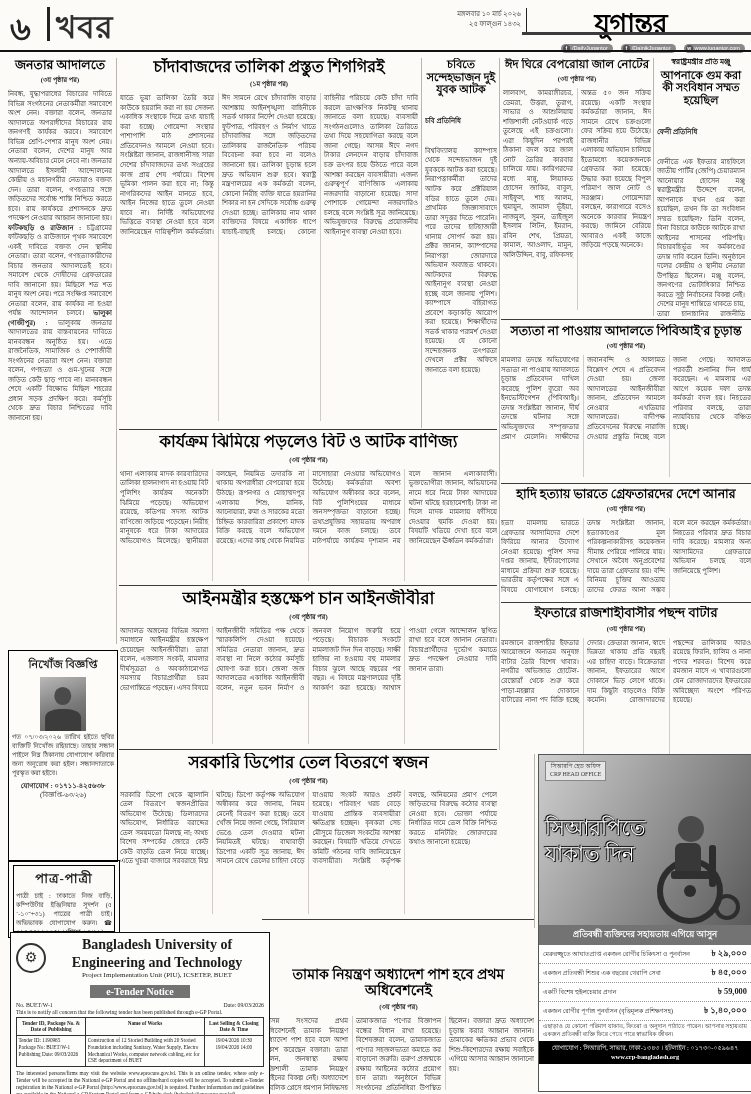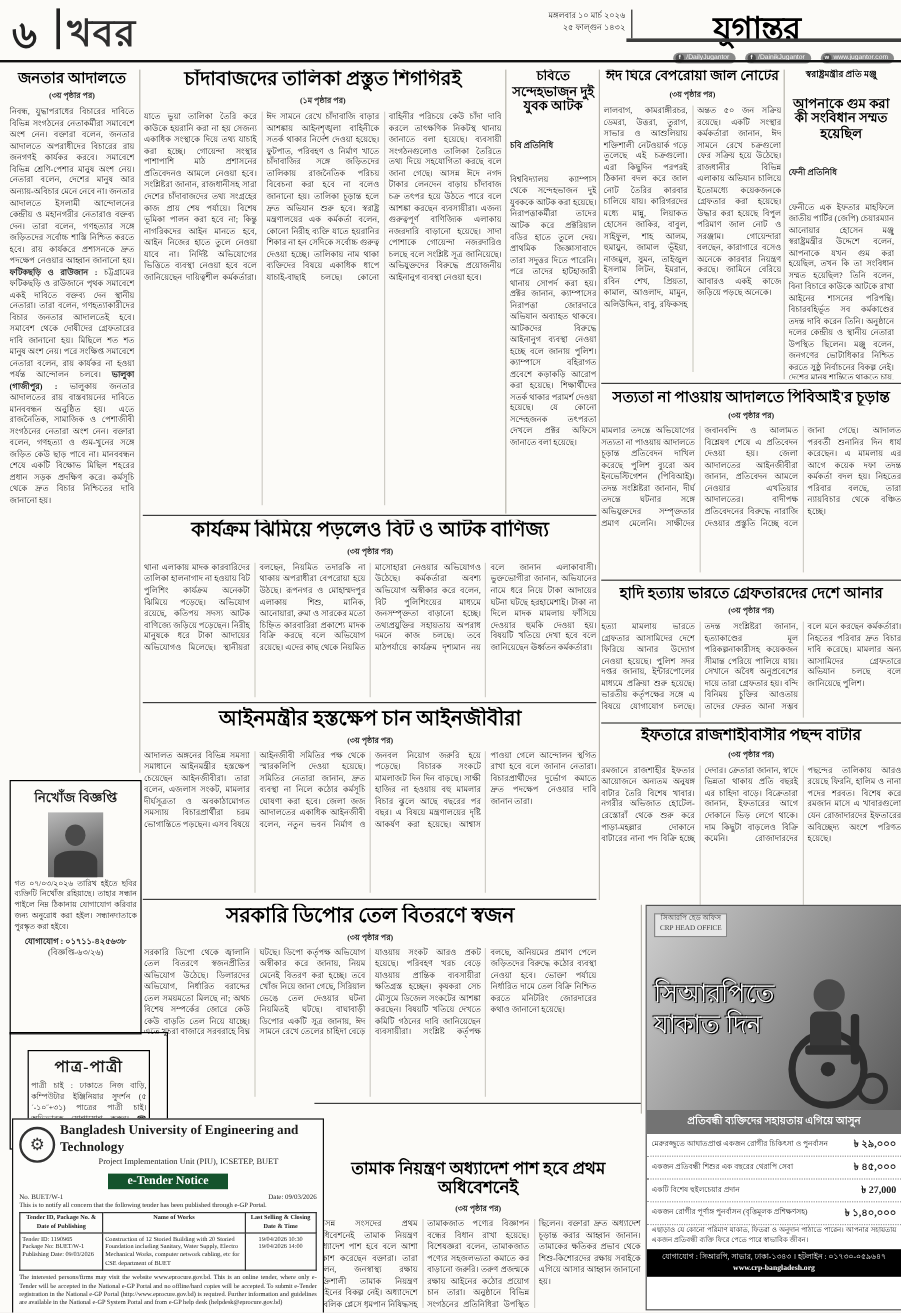--- a/index.html
+++ b/index.html
@@ -31,23 +31,23 @@
   .boxed{border:1.5px solid #000;background:#fdfcf9;}
   .nikhoj-title{font-size:11px;font-weight:bold;text-align:center;margin:2px 0;}
   .photo{background:linear-gradient(160deg,#b9b9b9,#7a7a7a 55%,#5f5f5f);position:relative;}
   .photo .head{position:absolute;left:50%;top:18%;transform:translateX(-50%);
          width:38%;height:34%;border-radius:50%;background:#4a4a4a;}
   .photo .torso{position:absolute;left:50%;bottom:0;transform:translateX(-50%);
          width:78%;height:40%;border-radius:40% 40% 0 0;background:#3c3c3c;}
   .patro-title{font-size:13px;font-weight:bold;text-align:center;letter-spacing:1px;margin:1px 0 2px 0;}
   
   .tender{border:1px solid #111;background:#fdfdfb;font-family:"Liberation Serif",serif;}
-  .tender-org{font-size:11px;font-weight:bold;line-height:1.25;}
+  .tender-org{font-size:14px;font-weight:bold;text-align:center;line-height:1.25;}
   .tender-unit{font-size:7px;text-align:center;}
-  .etender{background:#14532d;color:#fff;font-weight:bold;font-size:10px;padding:1px 16px;display:inline-block;}
+  .etender{background:#737373;color:#fff;font-weight:bold;font-size:10px;padding:1px 16px;display:inline-block;}
   .trow{display:flex;justify-content:space-between;font-size:5.8px;margin-top:3px;}
   .tintro{font-size:5.5px;margin-top:1px;}
   .ttable{width:100%;border-collapse:collapse;margin-top:2px;}
   .ttable th,.ttable td{border:0.8px solid #333;font-size:5.2px;padding:1.5px;vertical-align:top;line-height:1.3;}
   .ttable th{font-weight:bold;text-align:center;}
   .tnote{font-size:5.3px;text-align:justify;margin-top:3px;line-height:1.35;}
   .tsign{font-size:6px;font-weight:bold;margin-top:3px;}
   .gear{width:26px;height:26px;border:2px solid #333;border-radius:50%;display:flex;
         align-items:center;justify-content:center;font-size:14px;color:#333;}
   
@@ -142,21 +142,21 @@
   </section>
 
   <section class="abs sec" style="left:503px;top:58px;width:148px;height:258px;">
     <div class="hl nowrap" style="font-size:11.5px;">ঈদ ঘিরে বেপরোয়া জাল নোটের</div>
     <div class="cont">(৩য় পৃষ্ঠার পর)</div>
     <div class="bd c2" style="height:222px;">লালবাগ, কামরাঙ্গীরচর, ডেমরা, উত্তরা, তুরাগ, সাভার ও আশুলিয়ায় শক্তিশালী নেটওয়ার্ক গড়ে তুলেছে এই চক্রগুলো। এরা কিছুদিন পরপরই ঠিকানা বদল করে জাল নোট তৈরির কারবার চালিয়ে যায়। কারিগরদের মধ্যে মান্নু, লিয়াকত হোসেন জাকির, বাবুল, সাইফুল, শাহ আলম, হুমায়ুন, জামাল ভূঁইয়া, নাজমুল, সুমন, তাইজুল ইসলাম লিটন, ইমরান, রবিন শেখ, প্রিয়তা, কামাল, আওলাদ, মামুন, অলিউদ্দিন, বাবু, রফিকসহ অন্তত ৫০ জন সক্রিয় রয়েছে। একটি সংস্থার কর্মকর্তারা জানান, ঈদ সামনে রেখে চক্রগুলো ফের সক্রিয় হয়ে উঠেছে। রাজধানীর বিভিন্ন এলাকায় অভিযান চালিয়ে ইতোমধ্যে কয়েকজনকে গ্রেফতার করা হয়েছে। উদ্ধার করা হয়েছে বিপুল পরিমাণ জাল নোট ও সরঞ্জাম। গোয়েন্দারা বলছেন, কারাগারে বসেও অনেকে কারবার নিয়ন্ত্রণ করছে। জামিনে বেরিয়ে আবারও একই কাজে জড়িয়ে পড়ছে অনেকে।</div>
   </section>
 
   <section class="abs sec" style="left:657px;top:58px;width:88px;height:258px;">
     <div class="hl" style="font-size:7.5px;">স্বরাষ্ট্রমন্ত্রীর প্রতি মঞ্জু</div>
-    <div class="hl" style="font-size:11px;margin-top:14px;">আপনাকে গুম করা কী সংবিধান সম্মত হয়েছিল</div>
+    <div class="hl" style="font-size:11px;margin-top:2px;">আপনাকে গুম করা কী সংবিধান সম্মত হয়েছিল</div>
     <div class="byline">ফেনী প্রতিনিধি</div>
     <div class="bd">ফেনীতে এক ইফতার মাহফিলে জাতীয় পার্টির (জেপি) চেয়ারম্যান আনোয়ার হোসেন মঞ্জু স্বরাষ্ট্রমন্ত্রীর উদ্দেশে বলেন, আপনাকে যখন গুম করা হয়েছিল, তখন কি তা সংবিধান সম্মত হয়েছিল? তিনি বলেন, বিনা বিচারে কাউকে আটকে রাখা আইনের শাসনের পরিপন্থি। বিচারবহির্ভূত সব কর্মকাণ্ডের তদন্ত দাবি করেন তিনি। অনুষ্ঠানে দলের কেন্দ্রীয় ও স্থানীয় নেতারা উপস্থিত ছিলেন। মঞ্জু বলেন, জনগণের ভোটাধিকার নিশ্চিত করতে সুষ্ঠু নির্বাচনের বিকল্প নেই। দেশের মানুষ শান্তিতে থাকতে চায়, তারা হানাহানির রাজনীতি দেখতে চায় না।</div>
   </section>
 
   <section class="abs sec" style="left:501px;top:324px;width:250px;height:156px;">
     <div class="hl nowrap" style="font-size:12.5px;">সত্যতা না পাওয়ায় আদালতে পিবিআই'র চূড়ান্ত</div>
     <div class="cont">(৩য় পৃষ্ঠার পর)</div>
     <div class="bd c3" style="height:122px;">মামলার তদন্তে অভিযোগের সত্যতা না পাওয়ায় আদালতে চূড়ান্ত প্রতিবেদন দাখিল করেছে পুলিশ ব্যুরো অব ইনভেস্টিগেশন (পিবিআই)। তদন্ত সংশ্লিষ্টরা জানান, দীর্ঘ তদন্তে ঘটনার সঙ্গে অভিযুক্তদের সম্পৃক্ততার প্রমাণ মেলেনি। সাক্ষীদের জবানবন্দি ও আলামত বিশ্লেষণ শেষে এ প্রতিবেদন দেওয়া হয়। জেলা আদালতের আইনজীবীরা জানান, প্রতিবেদন আমলে নেওয়ার এখতিয়ার আদালতের। বাদীপক্ষ প্রতিবেদনের বিরুদ্ধে নারাজি দেওয়ার প্রস্তুতি নিচ্ছে বলে জানা গেছে। আদালত পরবর্তী শুনানির দিন ধার্য করেছেন। এ মামলায় এর আগে কয়েক দফা তদন্ত কর্মকর্তা বদল হয়। নিহতের পরিবার বলছে, তারা ন্যায়বিচার থেকে বঞ্চিত হচ্ছে।</div>
   </section>
 
@@ -200,21 +200,21 @@
     <div class="nikhoj-title">নিখোঁজ বিজ্ঞপ্তি</div>
     <div class="photo" style="width:46px;height:54px;margin:2px auto;">
       <div class="head"></div>
       <div class="torso"></div>
     </div>
     <div class="bd" style="font-size:6.4px;">গত ০৭/০৩/২০২৬ তারিখ হইতে ছবির ব্যক্তিটি নিখোঁজ রহিয়াছে। তাহার সন্ধান পাইলে নিম্ন ঠিকানায় যোগাযোগ করিবার জন্য অনুরোধ করা হইল। সন্ধানদাতাকে পুরস্কৃত করা হইবে।</div>
     <div class="bd" style="font-weight:bold;text-align:center;margin-top:3px;">যোগাযোগ : ০১৭১১-৪২৫৬৩৮</div>
     <div class="bd" style="text-align:center;">(বিজ্ঞপ্তি-৬৩/২৬)</div>
   </section>
 
-  <section class="abs sec" style="left:8px;top:860px;width:102px;height:68px;border:1px solid #000;padding:14px;">
+  <section class="abs sec" style="left:8px;top:860px;width:102px;height:68px;border:1px solid #000;padding:4px;">
     <div style="border:1px solid #000;height:61px;padding:2px;overflow:hidden;">
       <div class="patro-title">পাত্র-পাত্রী</div>
       <div class="bd" style="font-size:6.4px;">পাত্রী চাই : ঢাকাতে নিজ বাড়ি, কম্পিউটার ইঞ্জিনিয়ার সুদর্শন (৫´-১০˝+৩১) পাত্রের পাত্রী চাই। অভিভাবক যোগাযোগ করুন। ☎ ০১৭৩৩২২০০৫১। (শিম্পু-৬৪/২৬)</div>
     </div>
   </section>
 
   <section class="abs sec tender" style="left:10px;top:932px;width:248px;height:156px;padding:3px 5px;">
     <div style="display:flex;align-items:center;gap:4px;">
       <div class="gear">⚙</div>
       <div style="flex:1;">
@@ -281,21 +281,21 @@
       <div class="crp-row">
         <span class="lb">মেরুরজ্জুতে আঘাতপ্রাপ্ত একজন রোগীর চিকিৎসা ও পুনর্বাসন</span>
         <span class="amt">৳ ২৯,০০০</span>
       </div>
       <div class="crp-row">
         <span class="lb">একজন প্রতিবন্ধী শিশুর এক বছরের থেরাপি সেবা</span>
         <span class="amt">৳ ৪৫,০০০</span>
       </div>
       <div class="crp-row">
         <span class="lb">একটি বিশেষ হুইলচেয়ার প্রদান</span>
-        <span class="amt">৳ 27,000</span>
+        <span class="amt">৳ 59,000</span>
       </div>
       <div class="crp-row">
         <span class="lb">একজন রোগীর পূর্ণাঙ্গ পুনর্বাসন (বৃত্তিমূলক প্রশিক্ষণসহ)</span>
         <span class="amt">৳ ১,৪০,০০০</span>
       </div>
     </div>
     <div class="crp-note">এছাড়াও যে কোনো পরিমাণ যাকাত, ফিতরা ও অনুদান পাঠাতে পারেন। আপনার সহায়তায় একজন প্রতিবন্ধী ব্যক্তি ফিরে পেতে পারে স্বাভাবিক জীবন।</div>
     <div class="crp-foot">
       <div>যোগাযোগ : সিআরপি, সাভার, ঢাকা-১৩৪৩ । হটলাইন : ০১৭৩০-০৫৯৬৪৭</div>
       <div style="font-weight:bold;">www.crp-bangladesh.org</div>

